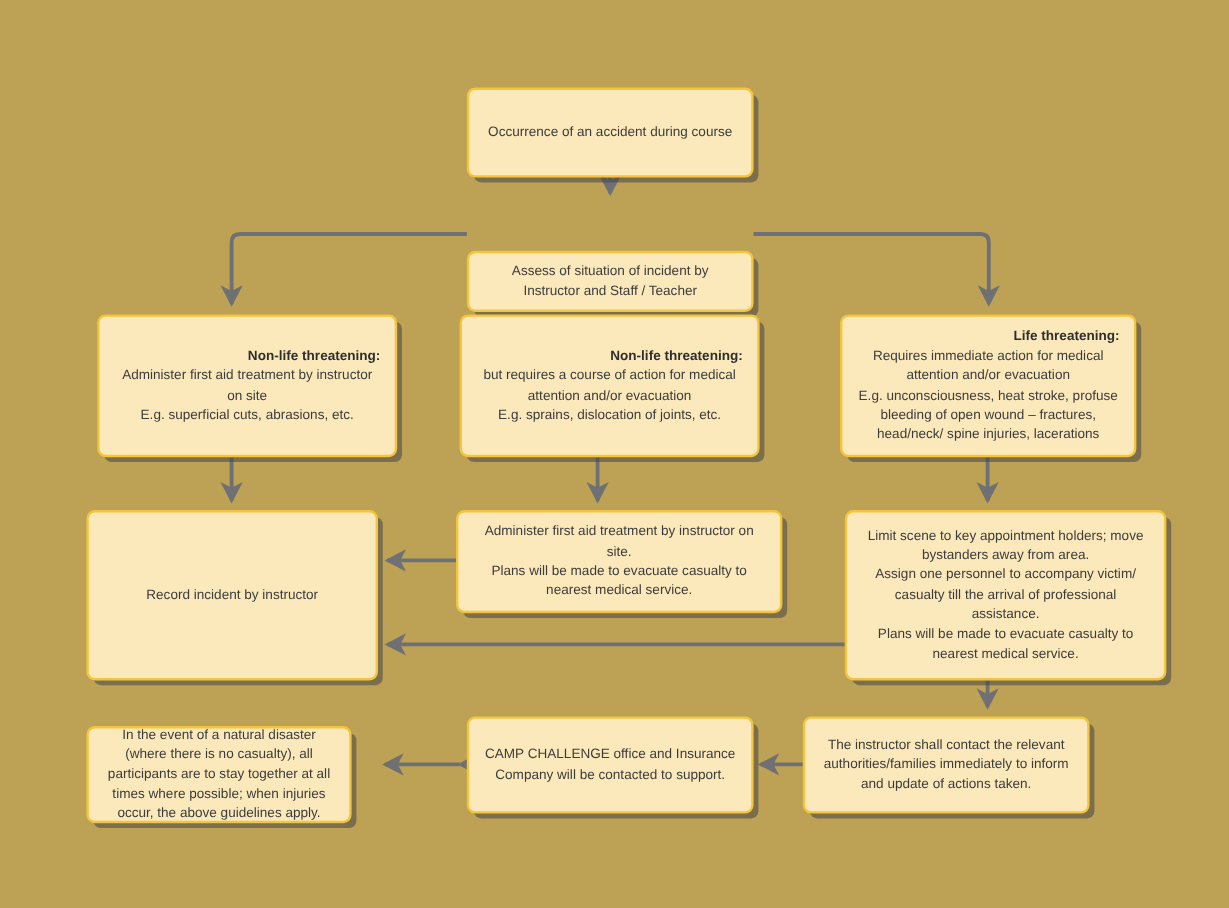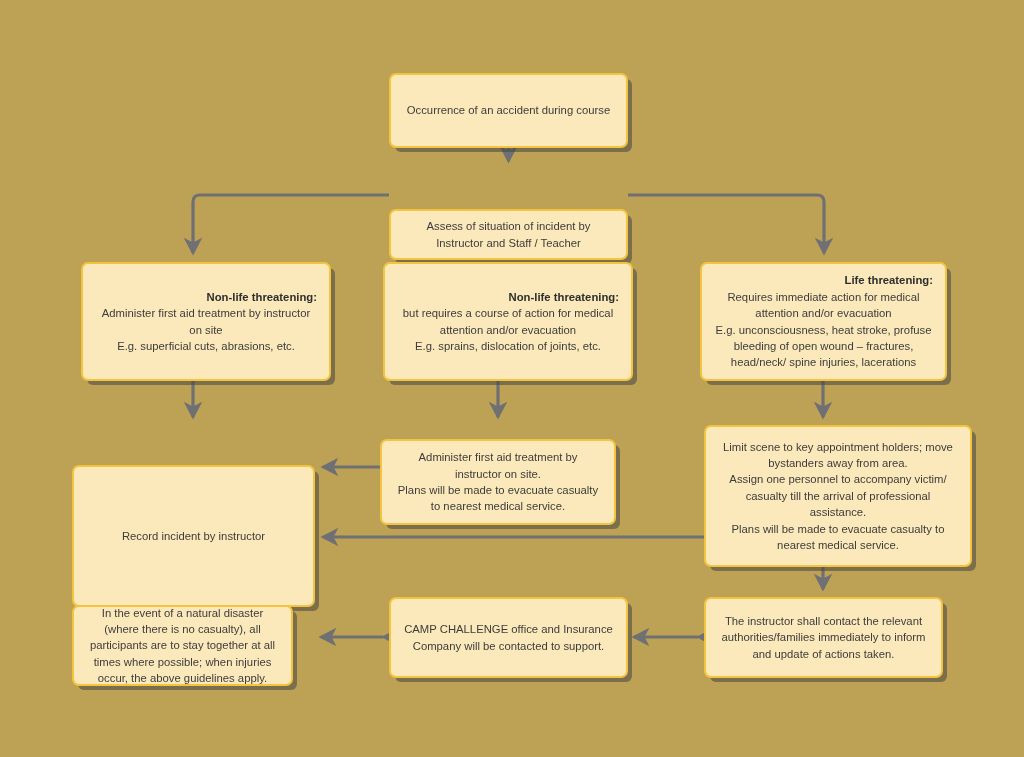--- a/index.html
+++ b/index.html
@@ -53,27 +53,27 @@
     text-align: right;
   }
   
   #n-occurrence { left: 389px; top: 73px;  width: 239px; height: 75px; }
   #n-assess     { left: 389px; top: 169px; width: 239px; height: 51px; margin-top: 40px; }
   
   #n-nonlife-1  { left: 81px;  top: 262px; width: 250px; height: 119px; }
   #n-nonlife-2  { left: 383px; top: 262px; width: 250px; height: 119px; }
   #n-life       { left: 700px; top: 262px; width: 247px; height: 119px; }
   
-  #n-record     { left: 72px;  top: 425px; width: 243px; height: 142px; margin-top: 40px; }
-  #n-firstaid   { left: 380px; top: 439px; width: 236px; height: 86px; }
+  #n-record     { left: 72px;  top: 425px; width: 243px; height: 142px; }
+  #n-firstaid   { left: 380px; top: 425px; width: 272px; height: 86px; }
   #n-limit      { left: 704px; top: 425px; width: 268px; height: 142px; }
   
   #n-disaster   { left: 72px;  top: 605px; width: 221px; height: 81px; }
   #n-camp       { left: 389px; top: 597px; width: 239px; height: 81px; justify-content: flex-end; }
-  #n-authority  { left: 704px; top: 597px; width: 239px; height: 81px; }
+  #n-authority  { left: 669px; top: 597px; width: 239px; height: 81px; }
 </style>
 </head>
 <body>
 
 <div id="stage">
 
   <svg id="wires" viewBox="0 0 1024 757">
     <defs>
       <marker id="ah" markerWidth="7" markerHeight="7" refX="5.4" refY="3.5" orient="auto" markerUnits="strokeWidth">
         <path d="M0.6,0.6 L6.2,3.5 L0.6,6.4 L2.1,3.5 Z" fill="#6f7073"></path>

